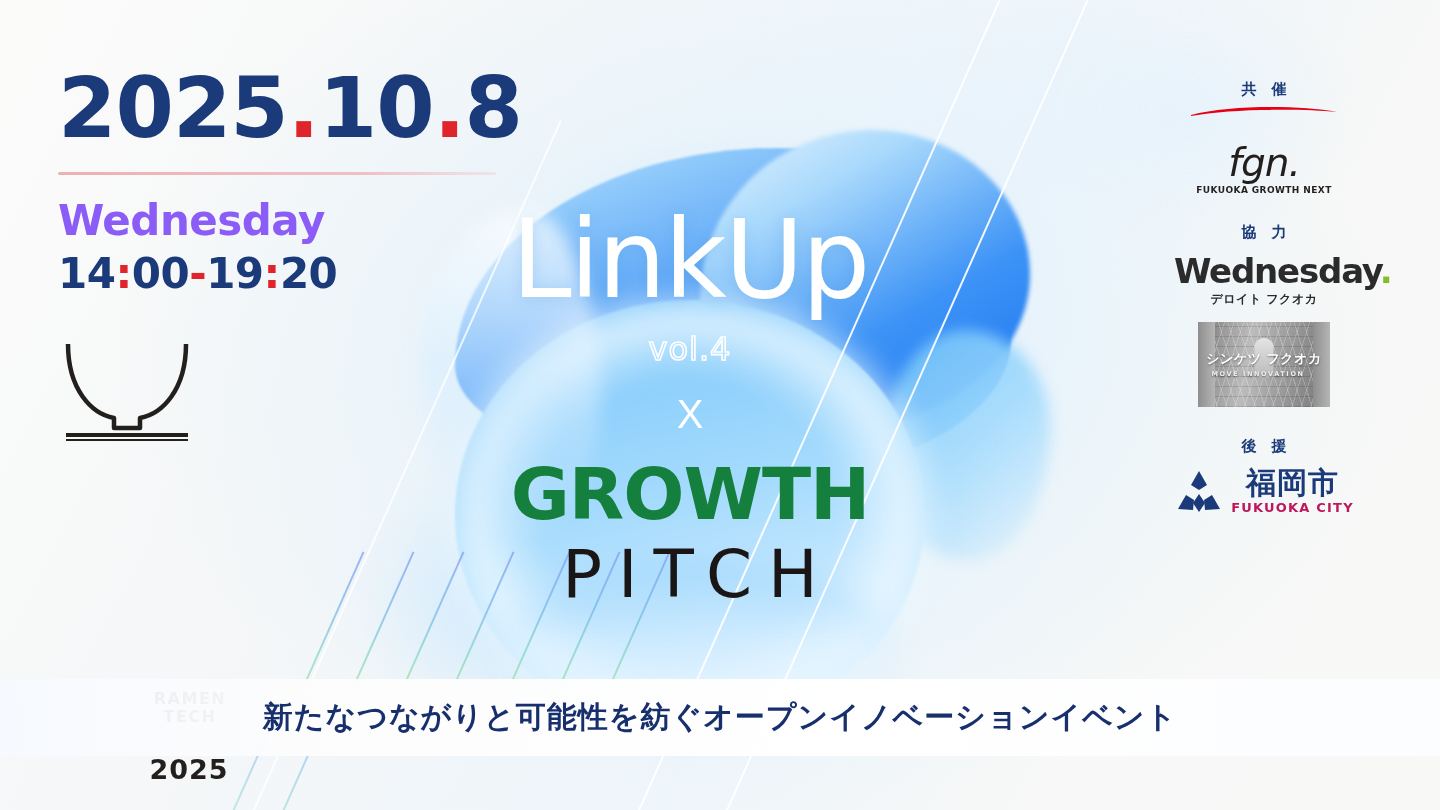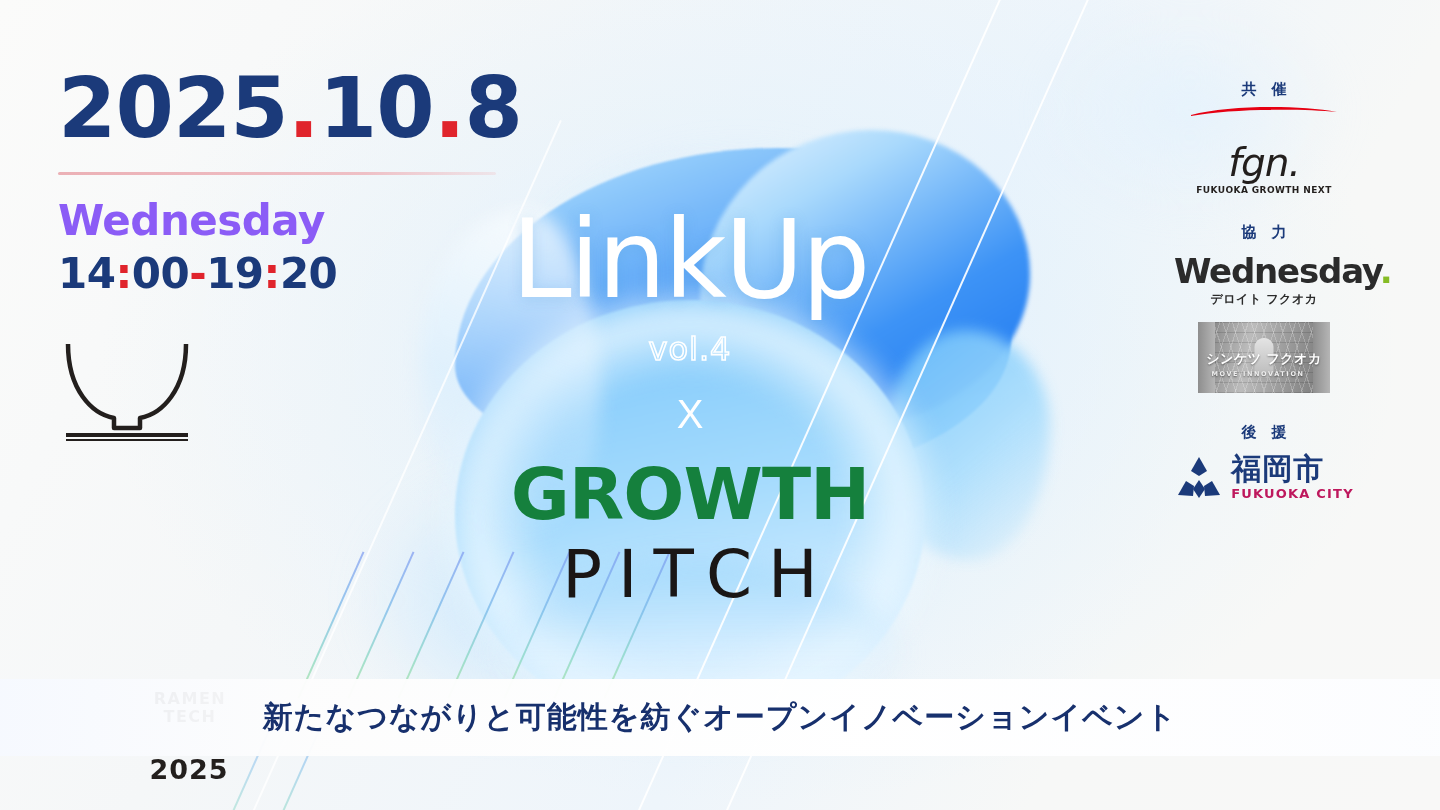--- a/index.html
+++ b/index.html
@@ -247,21 +247,21 @@
   .deloitte-sub {
     margin-top:3px;
     font-family:"DejaVu Sans", sans-serif;
     font-weight:700;
     font-size:12px;
     color:#2b2b2b;
     letter-spacing:0.5px;
   }
   .shinketsu {
     margin-top:14px;
-    width:132px; height:71px;
+    width:132px; height:85px;
     margin-left:auto; margin-right:auto;
     position:relative;
     overflow:hidden;
     background:linear-gradient(100deg,#6f6f6f 0%,#9a9a9a 18%,#bcbcbc 38%,#a3a3a3 58%,#8c8c8c 78%,#767676 100%);
   }
   .shinketsu .mesh {
     position:absolute; inset:0;
     background-image:
       repeating-linear-gradient(72deg, rgba(255,255,255,0.22) 0 1px, transparent 1px 9px),
       repeating-linear-gradient(-72deg, rgba(255,255,255,0.22) 0 1px, transparent 1px 9px),
@@ -287,21 +287,21 @@
   .shinketsu .sk-sub {
     position:absolute; left:0; right:12px; top:48px;
     font-family:"DejaVu Sans", sans-serif;
     font-weight:700; font-size:6.5px; color:#efefef;
     letter-spacing:1.6px;
     text-shadow:0 1px 2px rgba(0,0,0,0.5);
   }
   .sp-label-3 { margin-top:30px; }
   .fukuoka-wrap { margin-top:12px; display:flex; align-items:center; justify-content:center; gap:7px; }
   .fk-emblem { flex:0 0 auto; }
-  .fk-texts { text-align:left; }
+  .fk-texts { text-align:center; }
   .fk-jp {
     font-family:"DejaVu Sans", sans-serif;
     font-weight:700; font-size:30px; color:#1b3a7a;
     line-height:1; letter-spacing:1px;
   }
   .fk-en {
     margin-top:2px;
     font-family:"DejaVu Sans", sans-serif;
     font-weight:700; font-size:13px; color:#be185d;
     letter-spacing:1.2px;

